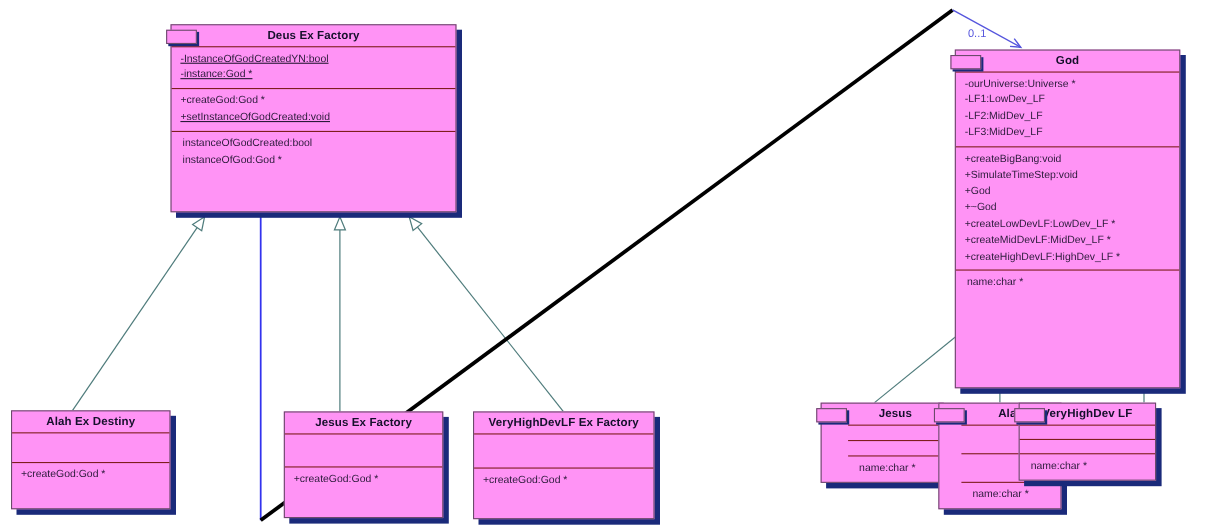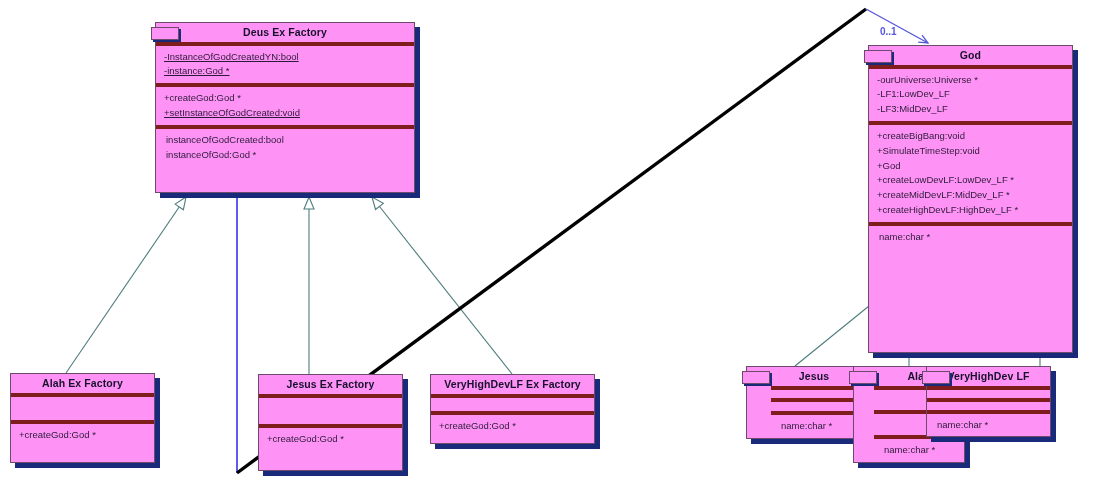--- a/index.html
+++ b/index.html
@@ -53,38 +53,38 @@
   .cls-title {
     text-align: center;
     font-weight: bold;
     font-size: 10.5px;
     color: #15102b;
     padding: 4px 2px 3px 2px;
     line-height: 1.1;
     letter-spacing: 0.1px;
   }
   .cls-sect {
-    border-top: 4px solid #7f1d1d;
+    border-top: 1px solid #7f1d1d;
     padding: 4px 0 4px 0;
   }
   .cls-sect.grow { flex: 1 1 auto; }
   .cls-row {
     font-size: 9.5px;
     color: #2b1a3a;
     padding: 1px 4px 1px 8px;
     line-height: 1.35;
     white-space: nowrap;
   }
   .cls-row.u { text-decoration: underline; }
   .cls-row.pad { padding-left: 10px; }
   .spacer { height: 100%; }
   .multiplicity {
     position: absolute;
     font-size: 10px;
-    font-weight: bold;
+    font-weight: normal;
     color: #5555dd;
     z-index: 6;
     padding-left: 24px;
   }
 </style>
 </head>
 <body>
 
 <div id="canvas">
 
@@ -153,56 +153,58 @@
       <div class="cls-row pad">instanceOfGod:God *</div>
     </div>
   </div>
 
   <div class="uml-class" id="god" style="left:868px; top:45px; width:205px; height:308px;">
     <div class="tab"></div>
     <div class="cls-title">God</div>
     <div class="cls-sect">
       <div class="cls-row">-ourUniverse:Universe *</div>
       <div class="cls-row">-LF1:LowDev_LF</div>
+      <div class="cls-row">-LF2:MidDev_LF</div>
       <div class="cls-row">-LF3:MidDev_LF</div>
     </div>
     <div class="cls-sect">
       <div class="cls-row">+createBigBang:void</div>
       <div class="cls-row">+SimulateTimeStep:void</div>
       <div class="cls-row">+God</div>
+      <div class="cls-row">+~God</div>
       <div class="cls-row">+createLowDevLF:LowDev_LF *</div>
       <div class="cls-row">+createMidDevLF:MidDev_LF *</div>
       <div class="cls-row">+createHighDevLF:HighDev_LF *</div>
     </div>
     <div class="cls-sect grow">
       <div class="cls-row pad">name:char *</div>
     </div>
   </div>
 
   <div class="uml-class" id="alah-ex-factory" style="left:10px; top:373px; width:145px; height:90px;">
-    <div class="cls-title">Alah Ex Factory</div>
+    <div class="cls-title">Alah Ex Destiny</div>
     <div class="cls-sect grow">
       <div class="spacer"></div>
     </div>
     <div class="cls-sect grow">
       <div class="cls-row">+createGod:God *</div>
     </div>
   </div>
 
   <div class="uml-class" id="jesus-ex-factory" style="left:258px; top:374px; width:145px; height:97px;">
     <div class="cls-title">Jesus Ex Factory</div>
     <div class="cls-sect grow">
       <div class="spacer"></div>
     </div>
     <div class="cls-sect grow">
       <div class="cls-row">+createGod:God *</div>
     </div>
   </div>
 
-  <div class="uml-class" id="veryhighdevlf-ex-factory" style="left:430px; top:374px; width:165px; height:70px;">
+  <div class="uml-class" id="veryhighdevlf-ex-factory" style="left:430px; top:374px; width:165px; height:98px;">
     <div class="cls-title">VeryHighDevLF Ex Factory</div>
     <div class="cls-sect grow">
       <div class="spacer"></div>
     </div>
     <div class="cls-sect grow">
       <div class="cls-row">+createGod:God *</div>
     </div>
   </div>
 
   <div class="uml-class" id="jesus" style="left:746px; top:366px; width:112px; height:73px;padding-left:24px;">

